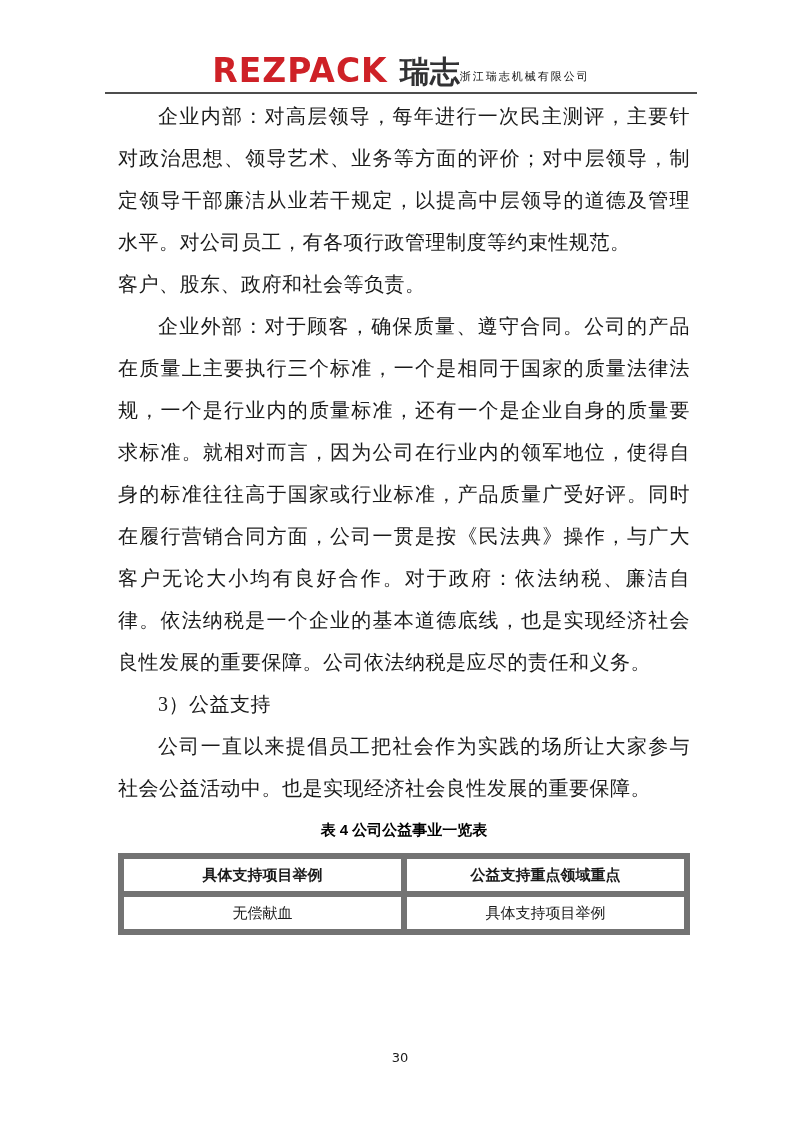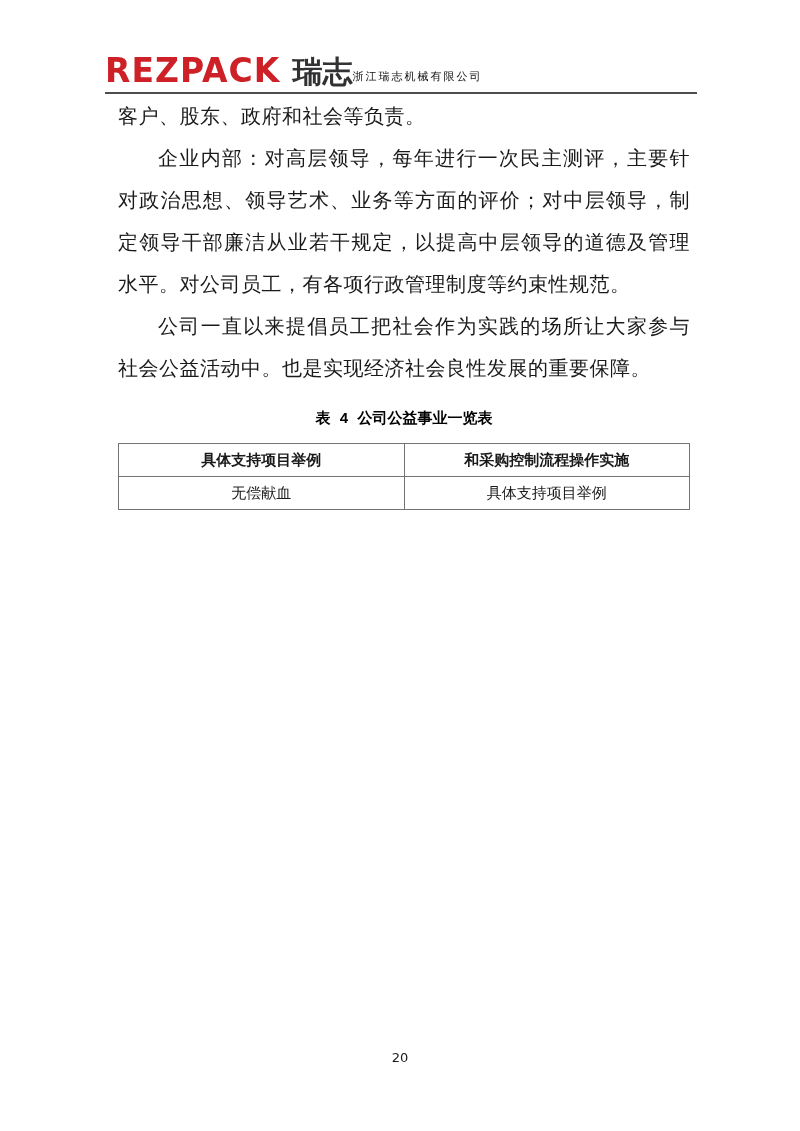--- a/index.html
+++ b/index.html
@@ -15,21 +15,21 @@
     box-sizing: border-box;
   }
   
   .header {
     margin: 0 103px 0 105px;
     padding-top: 54px;
     padding-bottom: 5px;
     border-bottom: 2px solid #4d4d4d;
     display: flex;
     align-items: flex-end;
-    justify-content: flex-start;
+    justify-content: center;
   }
   .logo { display: flex; align-items: flex-end; line-height: 1; white-space: nowrap; }
   .logo-en {
     font-family: "DejaVu Sans", "Liberation Sans", sans-serif;
     font-weight: 800;
     font-size: 33px;
     letter-spacing: 1px;
     transform: scaleY(1.02);
   }
   .logo-cn {
@@ -56,38 +56,38 @@
     font-size: 20px;
     line-height: 42px;
     text-align: justify;
     text-justify: inter-ideograph;
     text-indent: 2em;
     letter-spacing: 0.5px;
   }
   .para.no-indent { text-indent: 0; }
   
   .table-caption {
-    margin-top: 20px;
+    margin-top: 10px;
     text-align: center;
-    font-family: Liberation Mono, monospace;
+    font-family: Liberation Sans, sans-serif;
     font-weight: 700;
     font-size: 15px;
     line-height: 22px;
     color: #000000;
   }
   
   table.public-welfare {
     margin-top: 12px;
     width: 100%;
     border-collapse: collapse;
     table-layout: fixed;
   }
   table.public-welfare th,
   table.public-welfare td {
-    border: 1px solid #737373;
+    border: 6px solid #737373;
     height: 32px;
     text-align: center;
     vertical-align: middle;
     font-size: 15px;
     padding: 0 4px;
   }
   table.public-welfare th { font-weight: 700; }
   table.public-welfare td { font-weight: 400; font-family: Liberation Mono, monospace; }
   
   .page-number {
@@ -108,37 +108,39 @@
 
   <div class="header">
     <div class="logo">
       <span class="logo-en" style="color: rgb(206, 33, 39);">REZPACK</span>
       <span class="logo-cn">瑞志</span>
     </div>
     <div class="company-name">浙江瑞志机械有限公司</div>
   </div>
 
   <div class="content">
+    <p class="para">企业内部：对高层领导，每年进行一次民主测评，主要针对政治思想、领导艺术、业务等方面的评价；对中层领导，制定领导干部廉洁从业若干规定，以提高中层领导的道德及管理水平。对公司员工，有各项行政管理制度等约束性规范。</p>
     <p class="para no-indent">客户、股东、政府和社会等负责。</p>
-    <p class="para">企业内部：对高层领导，每年进行一次民主测评，主要针对政治思想、领导艺术、业务等方面的评价；对中层领导，制定领导干部廉洁从业若干规定，以提高中层领导的道德及管理水平。对公司员工，有各项行政管理制度等约束性规范。</p>
+    <p class="para">企业外部：对于顾客，确保质量、遵守合同。公司的产品在质量上主要执行三个标准，一个是相同于国家的质量法律法规，一个是行业内的质量标准，还有一个是企业自身的质量要求标准。就相对而言，因为公司在行业内的领军地位，使得自身的标准往往高于国家或行业标准，产品质量广受好评。同时在履行营销合同方面，公司一贯是按《民法典》操作，与广大客户无论大小均有良好合作。对于政府：依法纳税、廉洁自律。依法纳税是一个企业的基本道德底线，也是实现经济社会良性发展的重要保障。公司依法纳税是应尽的责任和义务。</p>
+    <p class="para">3）公益支持</p>
     <p class="para">公司一直以来提倡员工把社会作为实践的场所让大家参与社会公益活动中。也是实现经济社会良性发展的重要保障。</p>
 
     <div class="table-caption">表 4  公司公益事业一览表</div>
 
     <table class="public-welfare">
       <thead>
         <tr>
           <th>具体支持项目举例</th>
-          <th>和采购控制流程操作实施</th>
+          <th>公益支持重点领域重点</th>
         </tr>
       </thead>
       <tbody>
         <tr>
           <td>无偿献血</td>
           <td>具体支持项目举例</td>
         </tr>
       </tbody>
     </table>
   </div>
 
-  <div class="page-number">20</div>
+  <div class="page-number">30</div>
 
 </div>
 
 </body></html>

